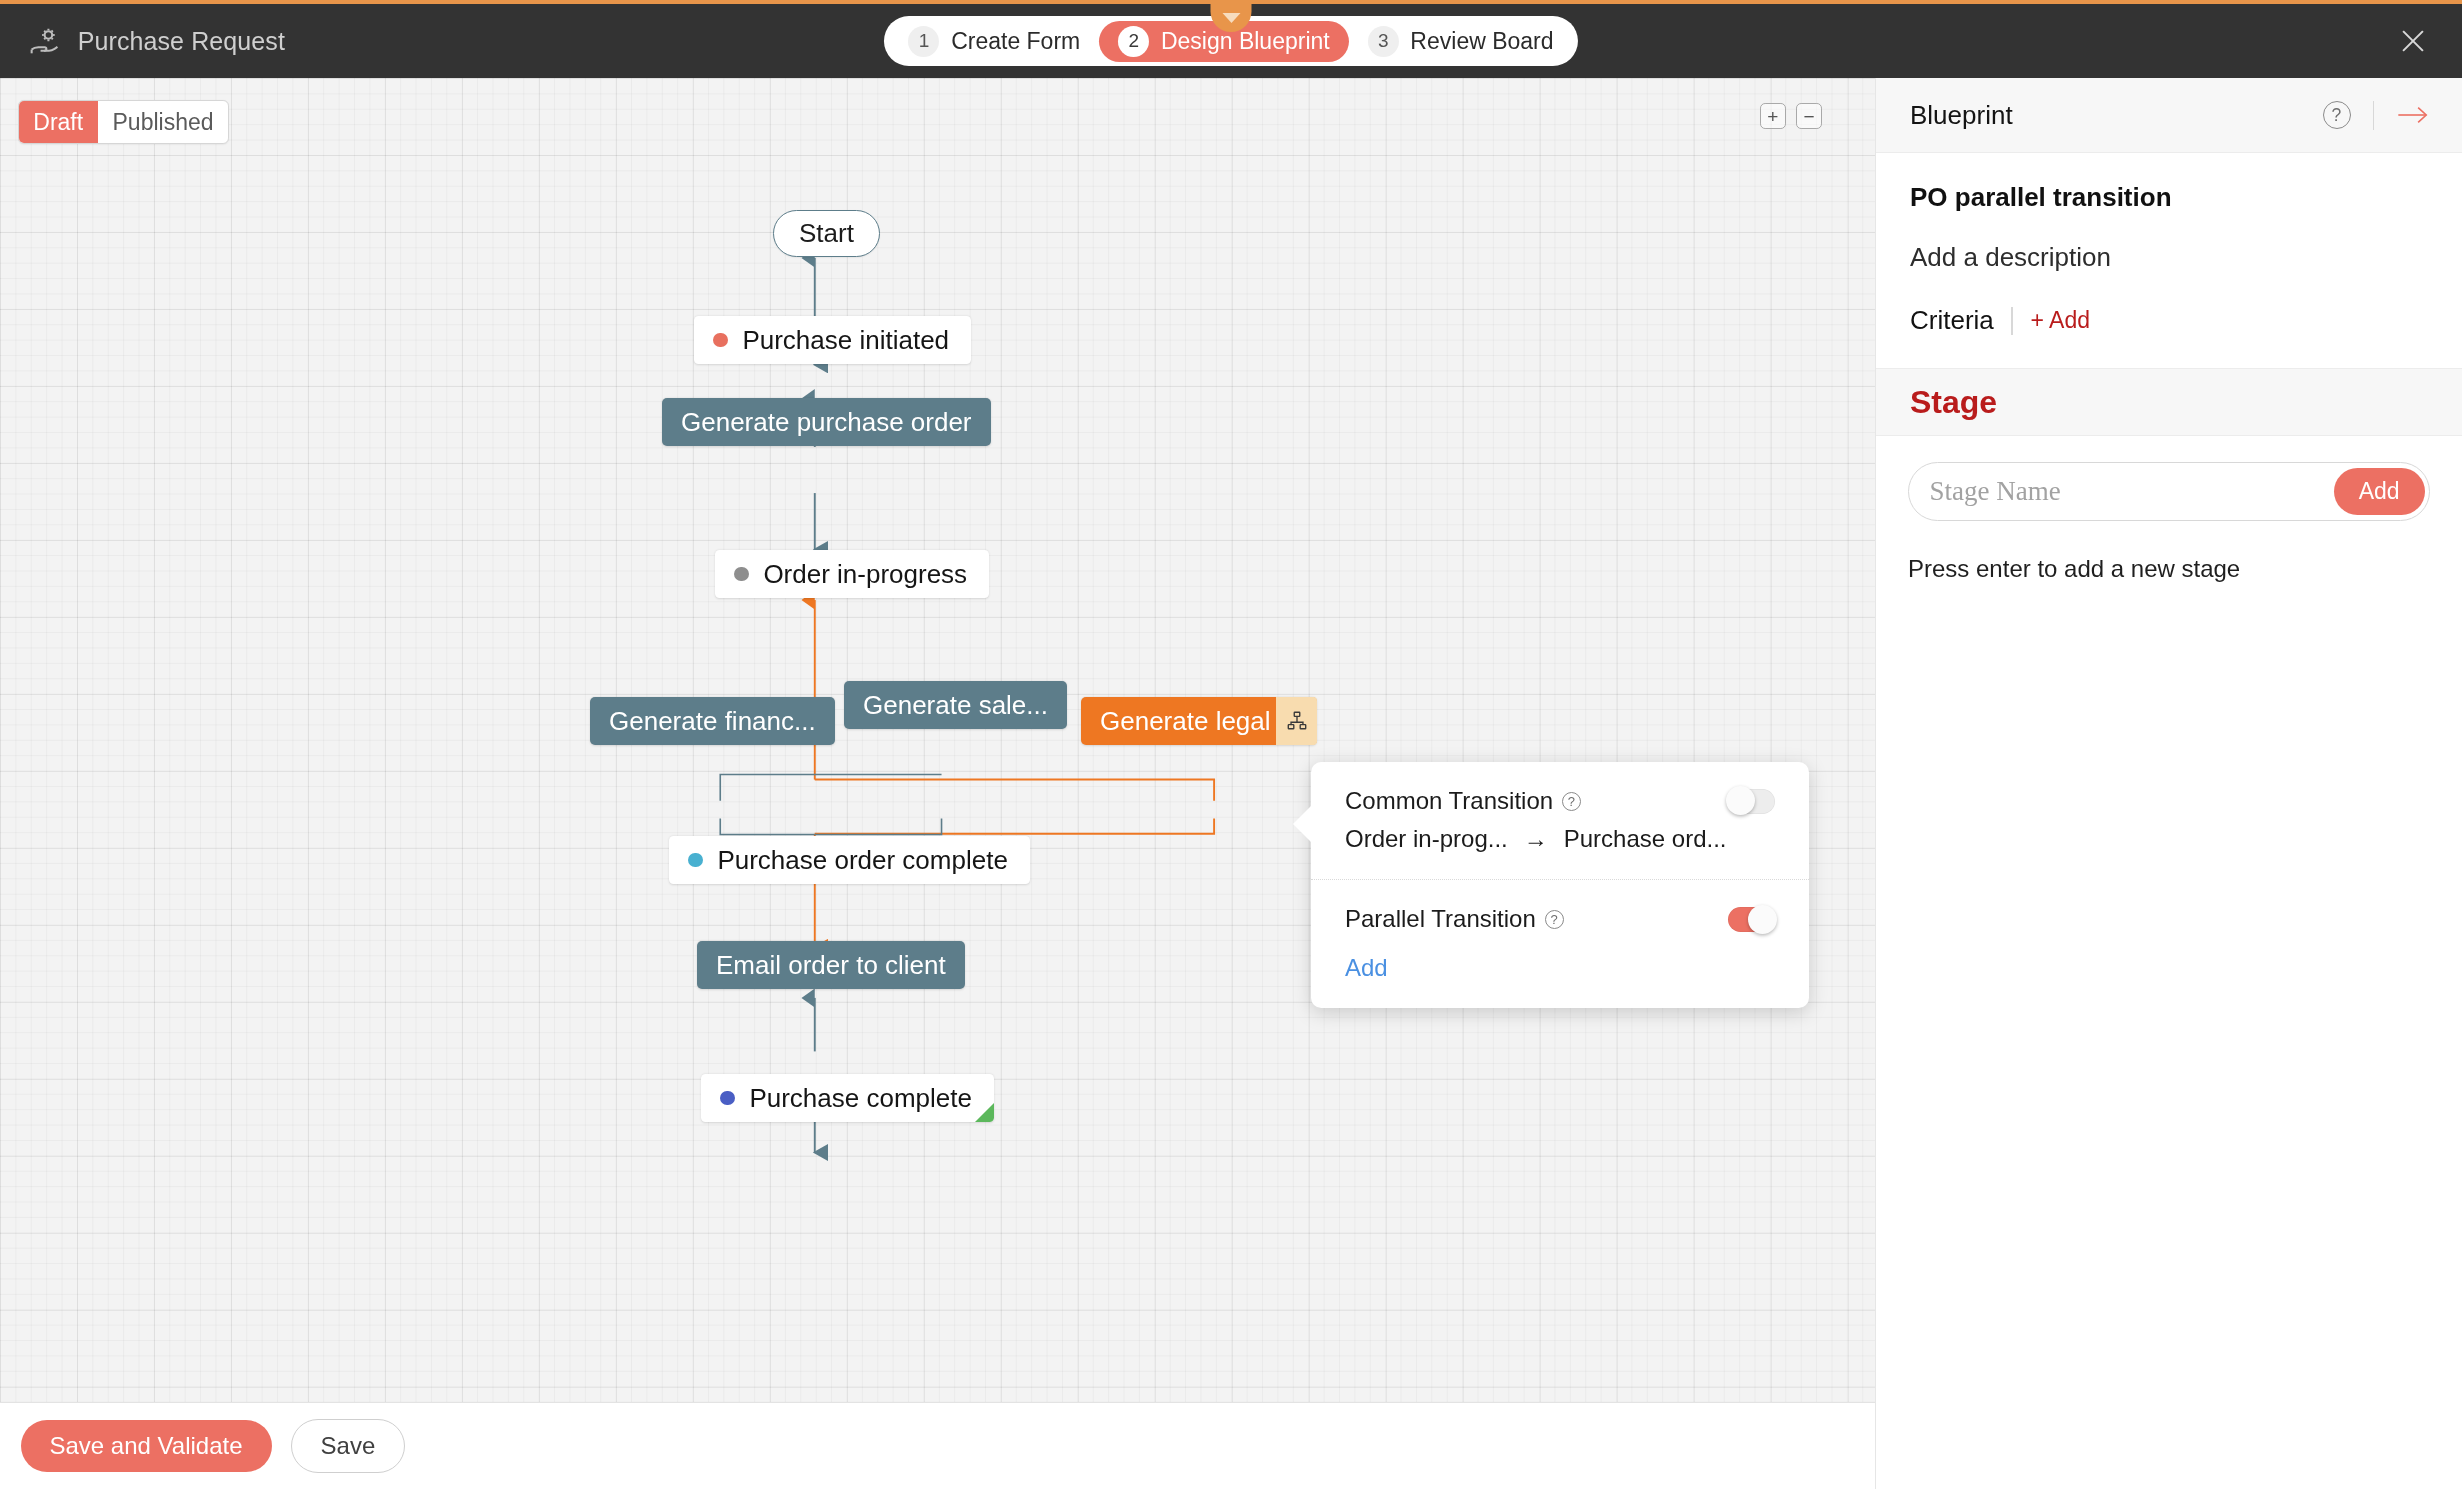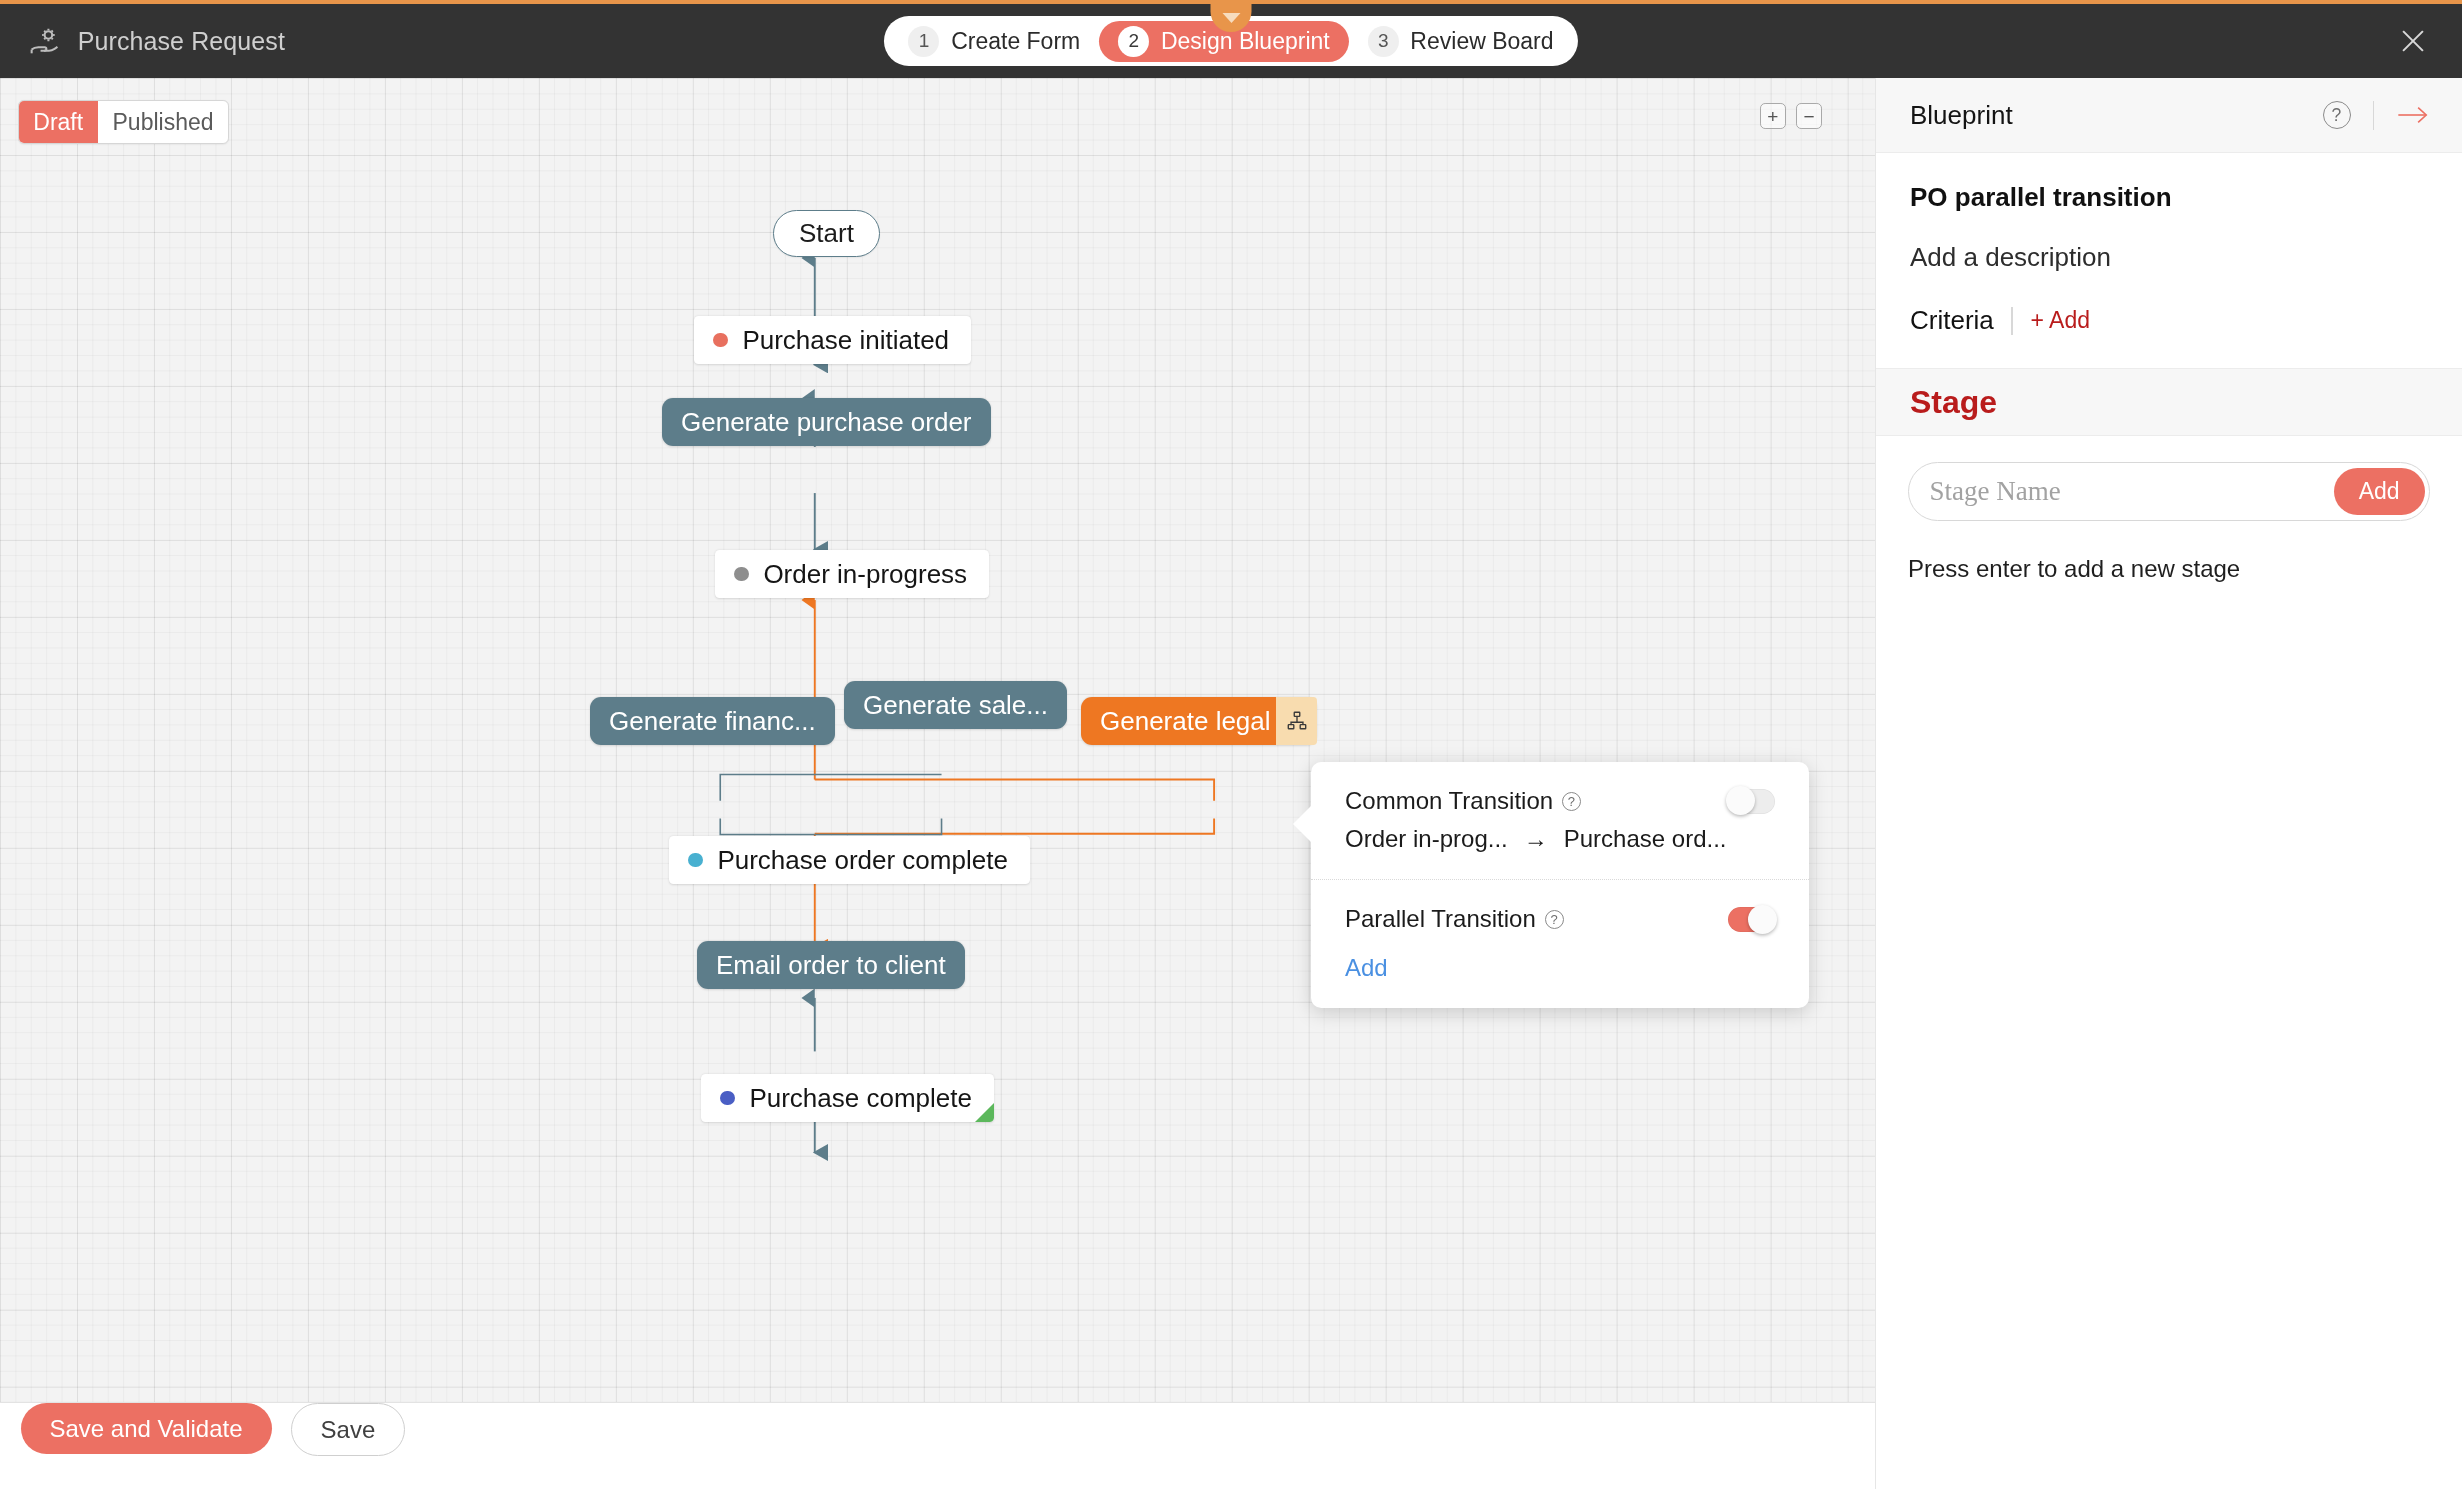--- a/index.html
+++ b/index.html
@@ -102,21 +102,21 @@
     padding: 0 25px; height: 47px; font-size: 26px; color: #1c1c1c;
     justify-content: center; box-shadow: 0 0.7px 1.5px rgba(0,0,0,.07);
   }
   .n-state {
     background: #ffffff; border-radius: 4.4px; height: 48px;
     padding: 0 22px 0 19px; gap: 14.7px; font-size: 26px; color: #151515;
     box-shadow: 0 0.7px 2.2px rgba(0,0,0,.13);
   }
   .n-state .dot { width: 14.7px; height: 14.7px; border-radius: 50%; flex: 0 0 auto; }
   .n-trans {
-    background: #5d7d8a; color: #ffffff; border-radius: 11px; height: 48px;
+    background: #5d7d8a; color: #ffffff; border-radius: 5px; height: 48px;
     padding: 0 19px; font-size: 26px; justify-content: center;
     box-shadow: 0 0.7px 2.2px rgba(0,0,0,.13); white-space: nowrap;
   }
   .n-trans.sel { background: #ee7722; padding-right: 0; }
   .n-trans .badge {
     width: 41px; height: 48px; background: #f8dcaf; border-radius: 0 3.7px 3.7px 0;
     display: flex; align-items: center; justify-content: center; margin-left: 5.9px;
   }
   .corner-tri {
     position: absolute; right: 0; bottom: 0; width: 0; height: 0;
@@ -151,21 +151,21 @@
     position: absolute; top: -2.2px; width: 29px; height: 29px; border-radius: 50%;
     background: #fbfbfb; box-shadow: 0 1.5px 3.7px rgba(0,0,0,.28);
   }
   .tgl.off { background: #ededed; } .tgl.off .knob { left: -2.2px; }
   .tgl.on  { background: #ec7063; } .tgl.on  .knob { right: -2.2px; }
 
   
   #footer {
     position: absolute; left: 0; top: 1402px; width: 1875px; height: 87px;
     background: #ffffff; border-top: 0.7px solid #e3e3e3;
-    display: flex; align-items: flex-start; gap: 19px; padding-left: 20.5px;
+    display: flex; align-items: center; gap: 19px; padding-left: 20.5px;
   }
   .btn-primary {
     background: #ec7063; color: #ffffff; border: none; border-radius: 732px;
     padding: 11.7px 29px; font-size: 24px; cursor: pointer;
     font-family: "Liberation Sans", sans-serif;
   }
   .btn-ghost {
     background: #ffffff; color: #404040; border: 0.7px solid #cfcfcf; border-radius: 732px;
     padding: 11.7px 29px; font-size: 24px; cursor: pointer;
     font-family: "Liberation Sans", sans-serif;

